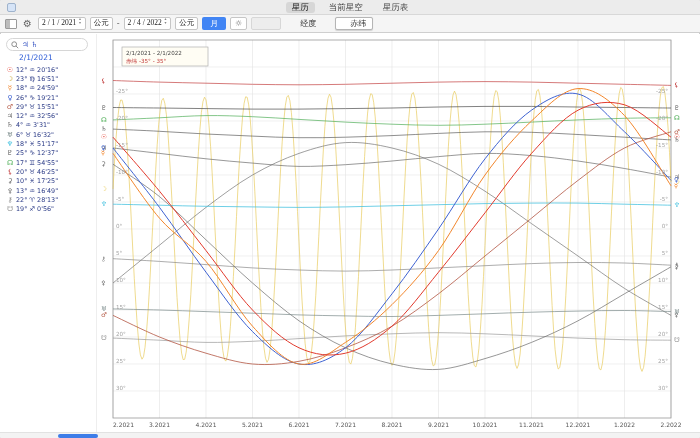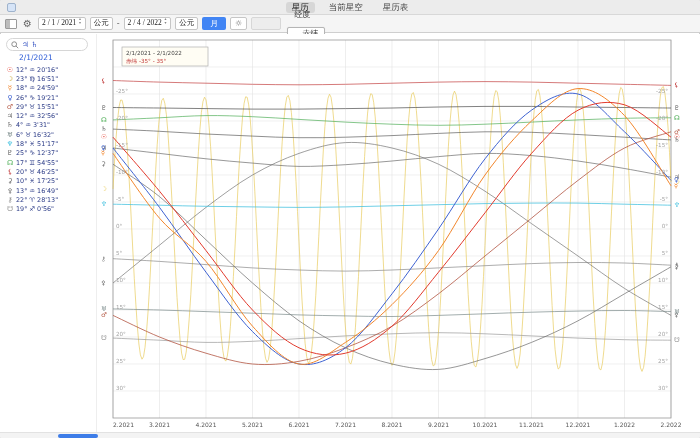--- a/index.html
+++ b/index.html
@@ -28,21 +28,21 @@
   .tb-gear { font-size:10px; color:#666; width:13px; text-align:center; line-height:12px; }
   .field { display:flex; background:#fff; border:1px solid #c6c6c6; border-radius:2px;
            height:13px; font-size:7.5px; padding:0 3px; color:#222; gap:2px; white-space:nowrap;font-family:Liberation Serif, serif; }
   .stepper { display:flex; flex-direction:column; font-size:3.5px; line-height:3.6px; color:#888; }
   .dash { font-size:8px; color:#666; }
   .btn-month { background:#4285f4; color:#fff; font-size:8px; height:13px; padding:0 8px; border:none;
                border-radius:2px; display:flex; align-items:center; font-family:inherit; }
   .icon-btn { width:17px; height:13px; border:1px solid #c6c6c6; background:#fff; border-radius:2px;
               font-size:8px; display:flex; align-items:center; justify-content:center; color:#777; font-family:inherit; }
   .disabled-field { width:30px; height:13px; border:1px solid #d7d7d7; background:#ededed; border-radius:2px; }
-  .seg { display:flex; gap:6px; margin-left:2px;flex-direction:column; }
+  .seg { display:flex; gap:12px; margin-left:8px; }
   .seg-btn { height:13px; padding:0 6px; font-size:8px; display:flex; align-items:center; background:transparent;
              border:1px solid transparent; color:#333; border-radius:2px; font-family:inherit; }
   .seg-btn.active { background:#fff; border-color:#b5b5b5; box-shadow:0 .5px 1px rgba(0,0,0,.15);padding-left:14px; }
 
   
   .sidebar { position:absolute; top:34px; left:0; width:97px; bottom:6px; background:#fff;
              padding:4px 2px 0 6px; border-right:1px solid #eee; overflow:hidden; }
   .search-box { height:13px; width:82px; border:1px solid #d6d6d6; border-radius:7px; display:flex;
                 align-items:center; padding:0 4px; gap:3px; color:#3a57c4; font-size:7.5px; background:#fff; }
   .side-date { color:#2b5bd7; font-size:7.5px; margin:2px 0 3px 13px; }

